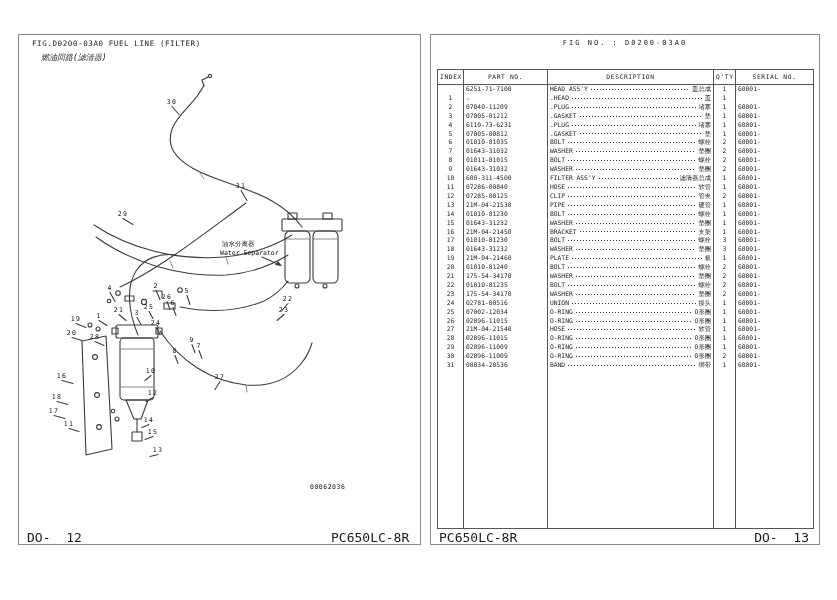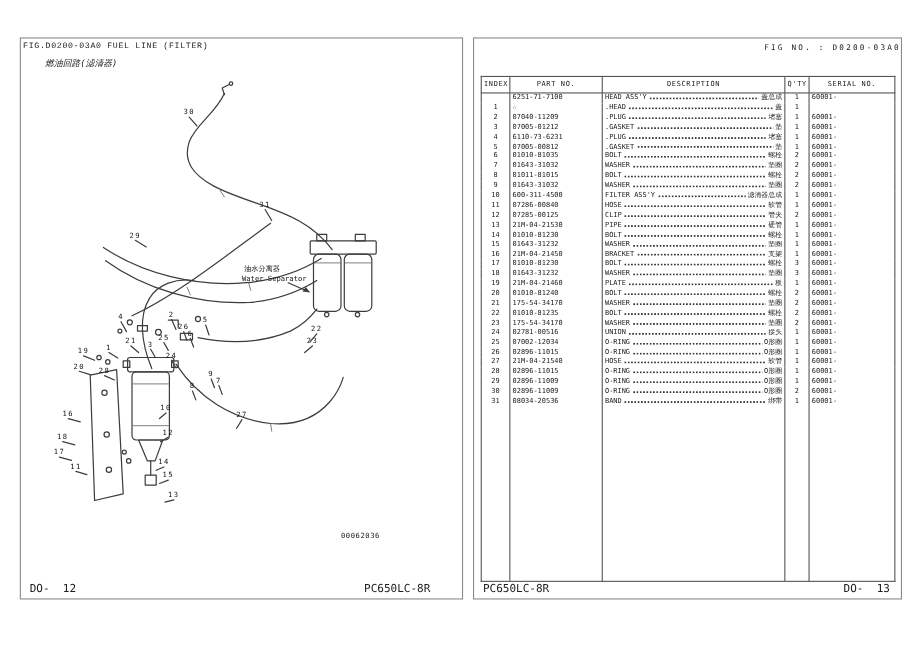--- a/index.html
+++ b/index.html
@@ -11,41 +11,41 @@
     -webkit-font-smoothing:antialiased;
   }
   .page{
     position:absolute;top:34px;height:511px;
     border:1px solid #8a8a8a;background:#fff;box-sizing:border-box;
   }
   .page-left{left:18px;width:403px;}
   .page-right{left:430px;width:390px;}
 
   
-  .fig-title{position:absolute;left:2px;top:4px;font-size:7.5px;letter-spacing:0.6px;white-space:pre;font-family:Liberation Mono, monospace;}
+  .fig-title{position:absolute;left:13px;top:4px;font-size:7.5px;letter-spacing:0.6px;white-space:pre;}
   .fig-subtitle{position:absolute;left:22px;top:17px;font-size:8px;font-style:italic;}
   .diagram{position:absolute;left:1px;top:34px;}
   .diagram path,.diagram line,.diagram rect,.diagram circle,.diagram polygon{
     fill:none;stroke:#3c3c3c;stroke-width:1.1;stroke-linecap:round;stroke-linejoin:round;
   }
   .diagram .thin{stroke-width:0.6;}
   .diagram .fillshape{fill:#3c3c3c;stroke:none;}
   .callout{font-family:"DejaVu Sans Mono",monospace;font-size:6.5px;letter-spacing:1.3px;fill:#111;stroke:none;text-anchor:middle;}
   .leader-line{stroke:#666;stroke-width:0.5;}
   .ws-label{font-family:"DejaVu Sans Mono",monospace;font-size:6.5px;fill:#111;stroke:none;}
   .dwg-no{font-family:"DejaVu Sans Mono",monospace;font-size:6.5px;fill:#111;stroke:none;letter-spacing:0.5px;}
-  .page-footer{position:absolute;left:0;right:0;bottom:4px;height:10px;font-size:10px;text-align:center;}
+  .page-footer{position:absolute;left:0;right:0;bottom:4px;height:10px;font-size:13px;text-align:center;}
   .page-footer span{position:absolute;white-space:pre;}
   .pf-l{left:8px;}
   .page-left .pf-r{left:312px;}
   .page-right .pf-r{right:10px;padding-left:46px;}
   .page-right .pf-l{left:8px;}
 
   
-  .fig-no{position:absolute;top:4px;left:0;right:0;text-align:right;font-size:7px;letter-spacing:2px;white-space:pre;}
+  .fig-no{position:absolute;top:4px;left:0;right:0;text-align:center;font-size:7px;letter-spacing:2px;white-space:pre;}
   table.parts{
     position:absolute;top:34px;left:6px;
     border-collapse:collapse;table-layout:fixed;width:376px;
     font-size:6.3px;line-height:8.9px;
   }
   table.parts th, table.parts td{
     border-left:1px solid #555;border-right:1px solid #555;
     padding:0 2px;overflow:hidden;white-space:nowrap;
   }
   table.parts thead th{

